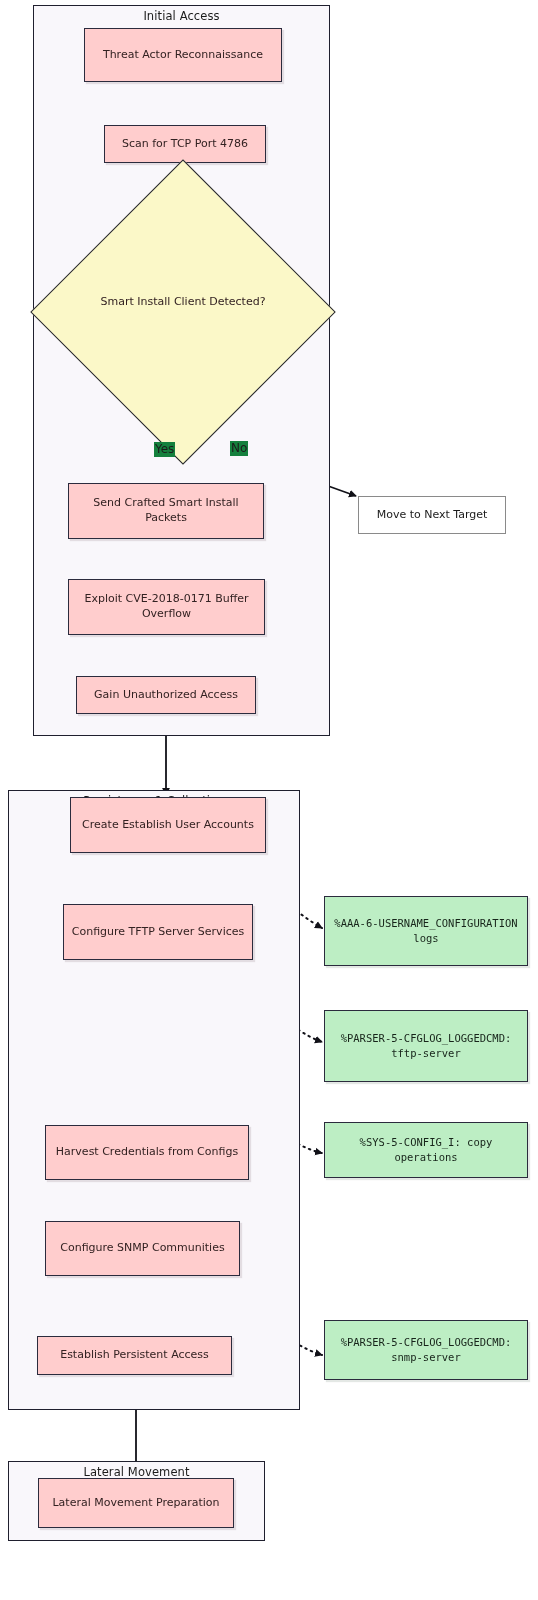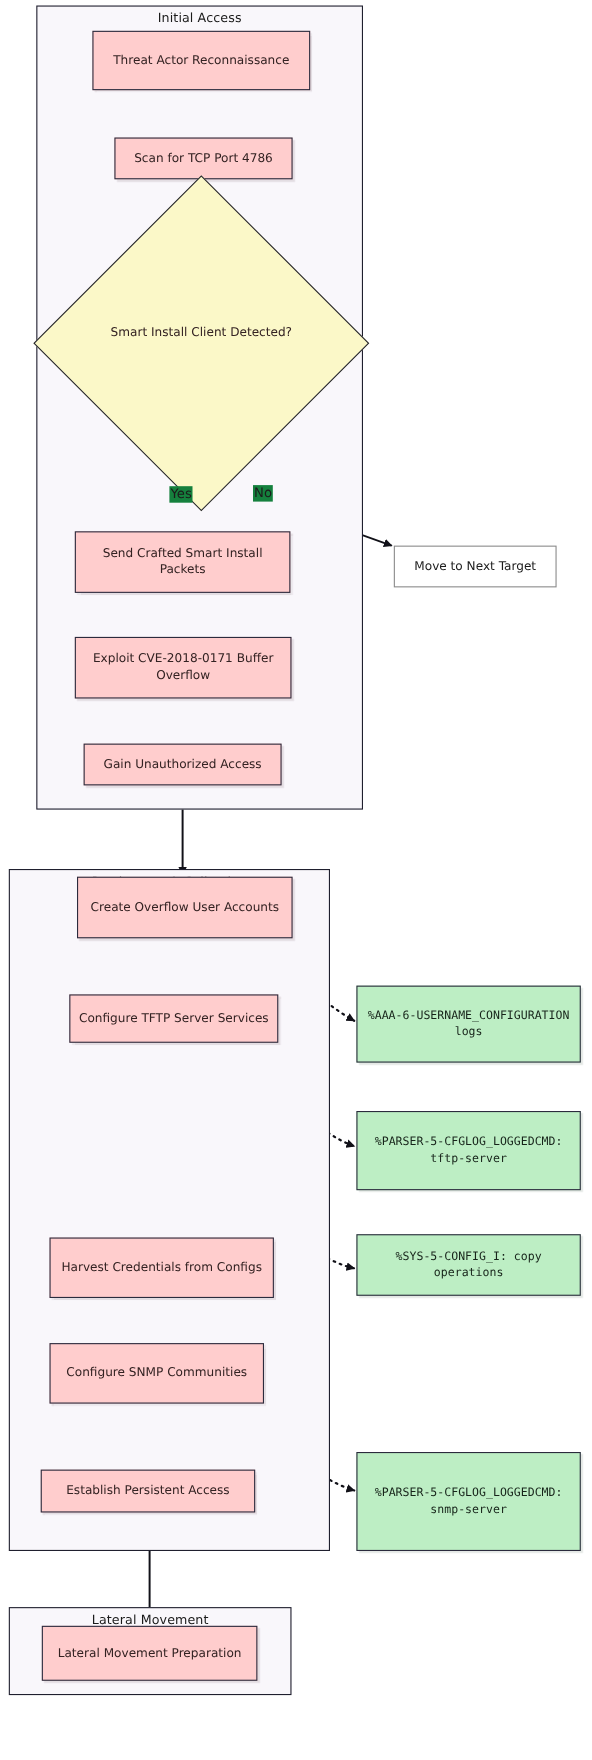--- a/index.html
+++ b/index.html
@@ -195,24 +195,24 @@
 
   <div class="node node-pink" style="left:76px; top:676px; width:180px; height:38px;">
     <span>Gain Unauthorized Access</span>
   </div>
 
   <div class="node node-white" style="left:358px; top:496px; width:148px; height:38px;">
     <span>Move to Next Target</span>
   </div>
 
   <div class="node node-pink" style="left:70px; top:797px; width:196px; height:56px;">
-    <span>Create Overflow User Accounts</span>
-  </div>
-
-  <div class="node node-pink" style="left:63px; top:904px; width:190px; height:44px;">
+    <span>Create Establish User Accounts</span>
+  </div>
+
+  <div class="node node-pink" style="left:63px; top:904px; width:190px; height:56px;">
     <span>Configure TFTP Server Services</span>
   </div>
 
 
   <div class="node node-pink" style="left:45px; top:1125px; width:204px; height:55px;">
     <span>Harvest Credentials from Configs</span>
   </div>
 
   <div class="node node-pink" style="left:45px; top:1221px; width:195px; height:55px;">
     <span>Configure SNMP Communities</span>
@@ -231,17 +231,17 @@
   </div>
 
   <div class="node node-green" style="left:324px; top:1010px; width:204px; height:72px;">
     <span>%PARSER-5-CFGLOG_LOGGEDCMD: tftp-server</span>
   </div>
 
   <div class="node node-green" style="left:324px; top:1122px; width:204px; height:56px;">
     <span>%SYS-5-CONFIG_I: copy operations</span>
   </div>
 
-  <div class="node node-green" style="left:324px; top:1320px; width:204px; height:90px;justify-content:center;">
+  <div class="node node-green" style="left:324px; top:1320px; width:204px; height:60px;justify-content:center;">
     <span>%PARSER-5-CFGLOG_LOGGEDCMD: snmp-server</span>
   </div>
 
 </div>
 
 </body></html>

